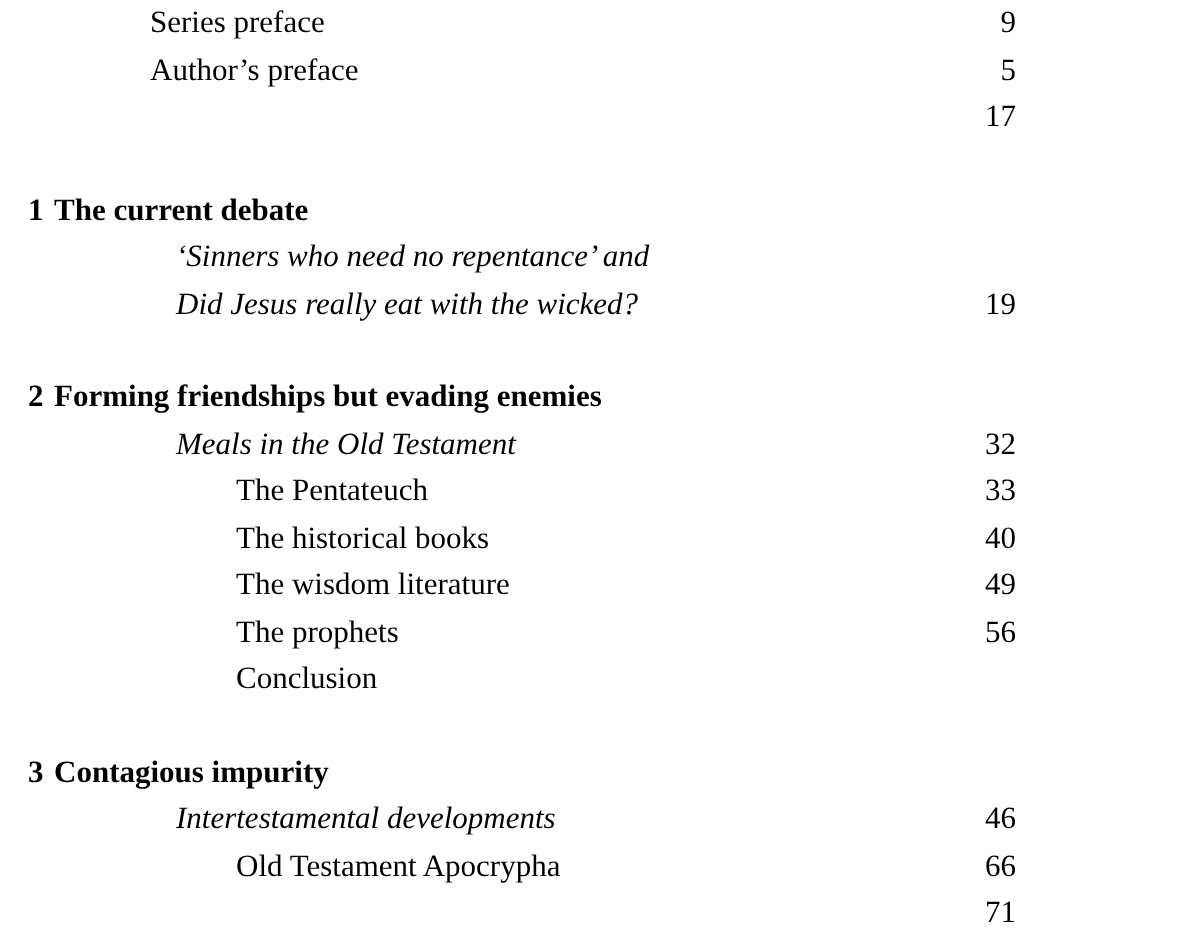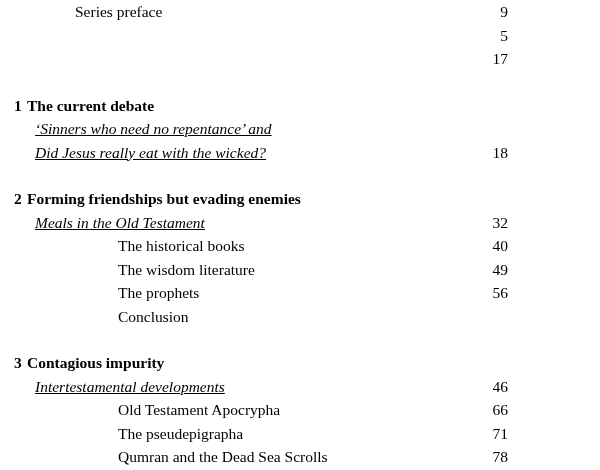--- a/index.html
+++ b/index.html
@@ -42,21 +42,21 @@
   }
   .entry .page-num {
     flex: 0 0 auto;
     text-align: right;
     width: 40px;
     padding-right: 0;
   }
   
   .lvl-front .label { padding-left: 75px; }
   .lvl-chapter .label { padding-left: 27px; font-weight: bold; }
-  .lvl-sub .label { padding-left: 35px; font-style: italic; text-decoration: underline; }
+  .lvl-sub .label { padding-left: 88px; font-style: italic; }
   .lvl-item .label { padding-left: 118px; }
 
   .chapter-num {
     display: inline-block;
     width: 13px;
     margin-left: -13px;
     font-weight: bold;
     font-style: normal;
   }
   .gap {
@@ -74,20 +74,21 @@
 <div class="page">
   <div class="toc">
 
     <div class="entry lvl-front">
       <span class="label">Series preface</span>
       <span class="filler"></span>
       <span class="page-num">9</span>
     </div>
 
     <div class="entry lvl-front">
+      <span class="label">Author’s preface</span>
       <span class="filler"></span>
       <span class="page-num">5</span>
     </div>
 
     <div class="entry lvl-front">
       <span class="filler"></span>
       <span class="page-num">17</span>
     </div>
 
     <div class="gap"></div>
@@ -100,37 +101,42 @@
 
     <div class="entry lvl-sub">
       <span class="label">‘Sinners who need no repentance’ and</span>
       <span class="filler"></span>
       <span class="page-num"></span>
     </div>
 
     <div class="entry lvl-sub">
       <span class="label">Did Jesus really eat with the wicked?</span>
       <span class="filler"></span>
-      <span class="page-num">18</span>
+      <span class="page-num">19</span>
     </div>
 
     <div class="gap"></div>
 
     <div class="entry lvl-chapter">
       <span class="label"><span class="chapter-num">2</span><span>Forming friendships but evading enemies</span></span>
       <span class="filler"></span>
       <span class="page-num"></span>
     </div>
 
     <div class="entry lvl-sub">
       <span class="label">Meals in the Old Testament</span>
       <span class="filler"></span>
       <span class="page-num">32</span>
     </div>
 
+    <div class="entry lvl-item">
+      <span class="label">The Pentateuch</span>
+      <span class="filler"></span>
+      <span class="page-num">33</span>
+    </div>
 
     <div class="entry lvl-item">
       <span class="label">The historical books</span>
       <span class="filler"></span>
       <span class="page-num">40</span>
     </div>
 
     <div class="entry lvl-item">
       <span class="label">The wisdom literature</span>
       <span class="filler"></span>
@@ -162,21 +168,20 @@
       <span class="page-num">46</span>
     </div>
 
     <div class="entry lvl-item">
       <span class="label">Old Testament Apocrypha</span>
       <span class="filler"></span>
       <span class="page-num">66</span>
     </div>
 
     <div class="entry lvl-item">
-      <span class="label">The pseudepigrapha</span>
       <span class="filler"></span>
       <span class="page-num">71</span>
     </div>
 
     <div class="entry lvl-item">
       <span class="label">Qumran and the Dead Sea Scrolls</span>
       <span class="filler"></span>
       <span class="page-num">78</span>
     </div>
 

